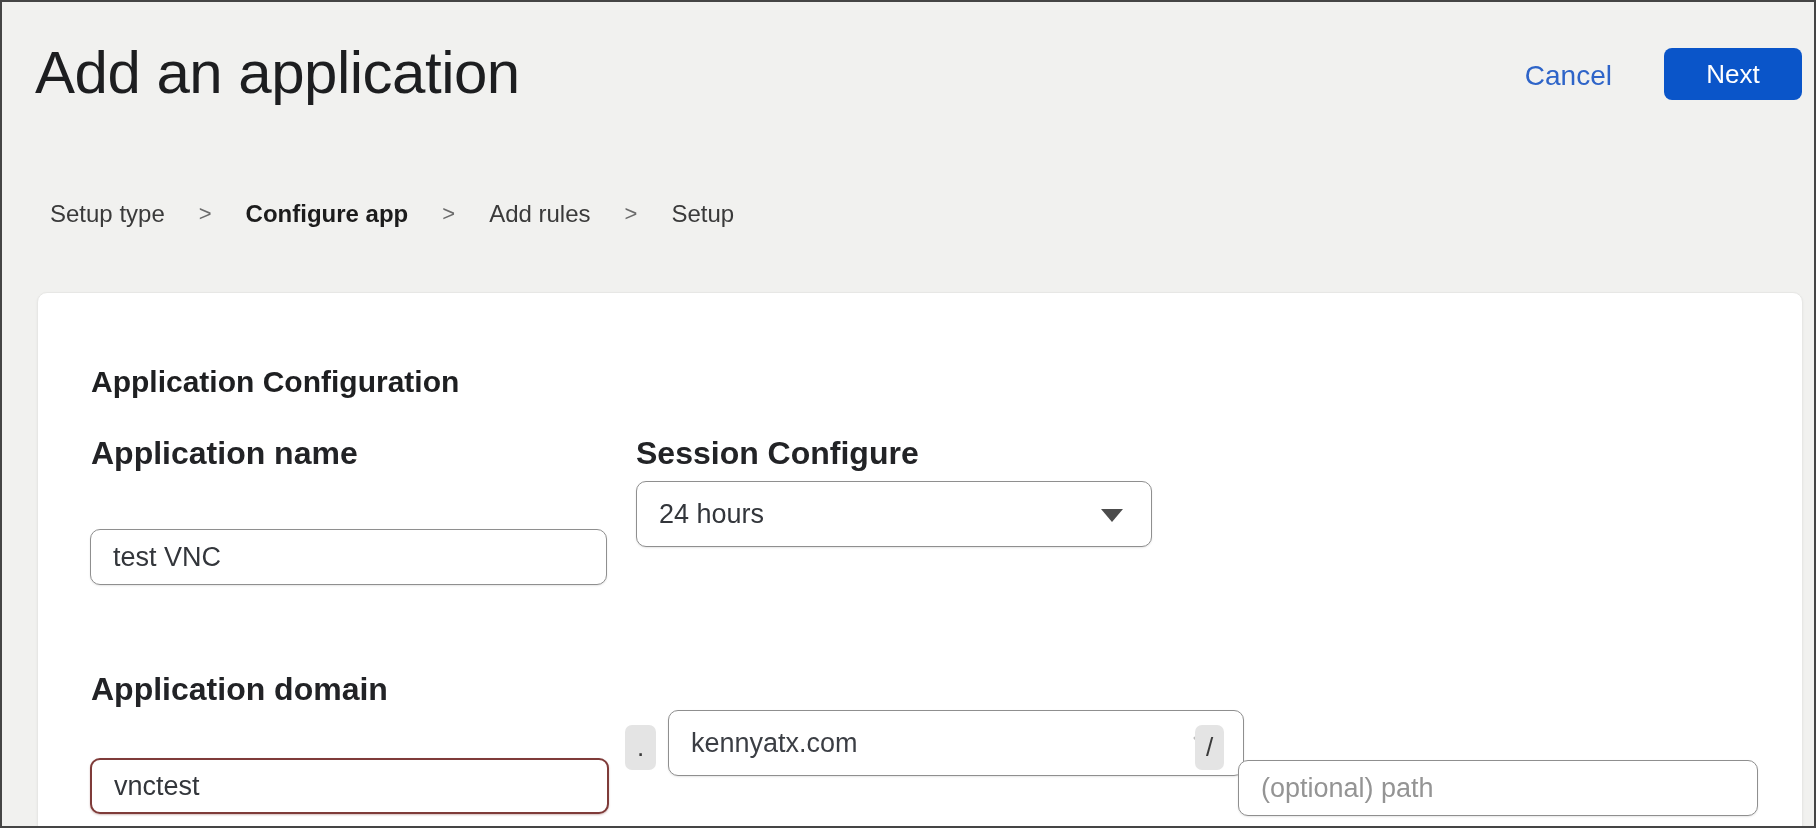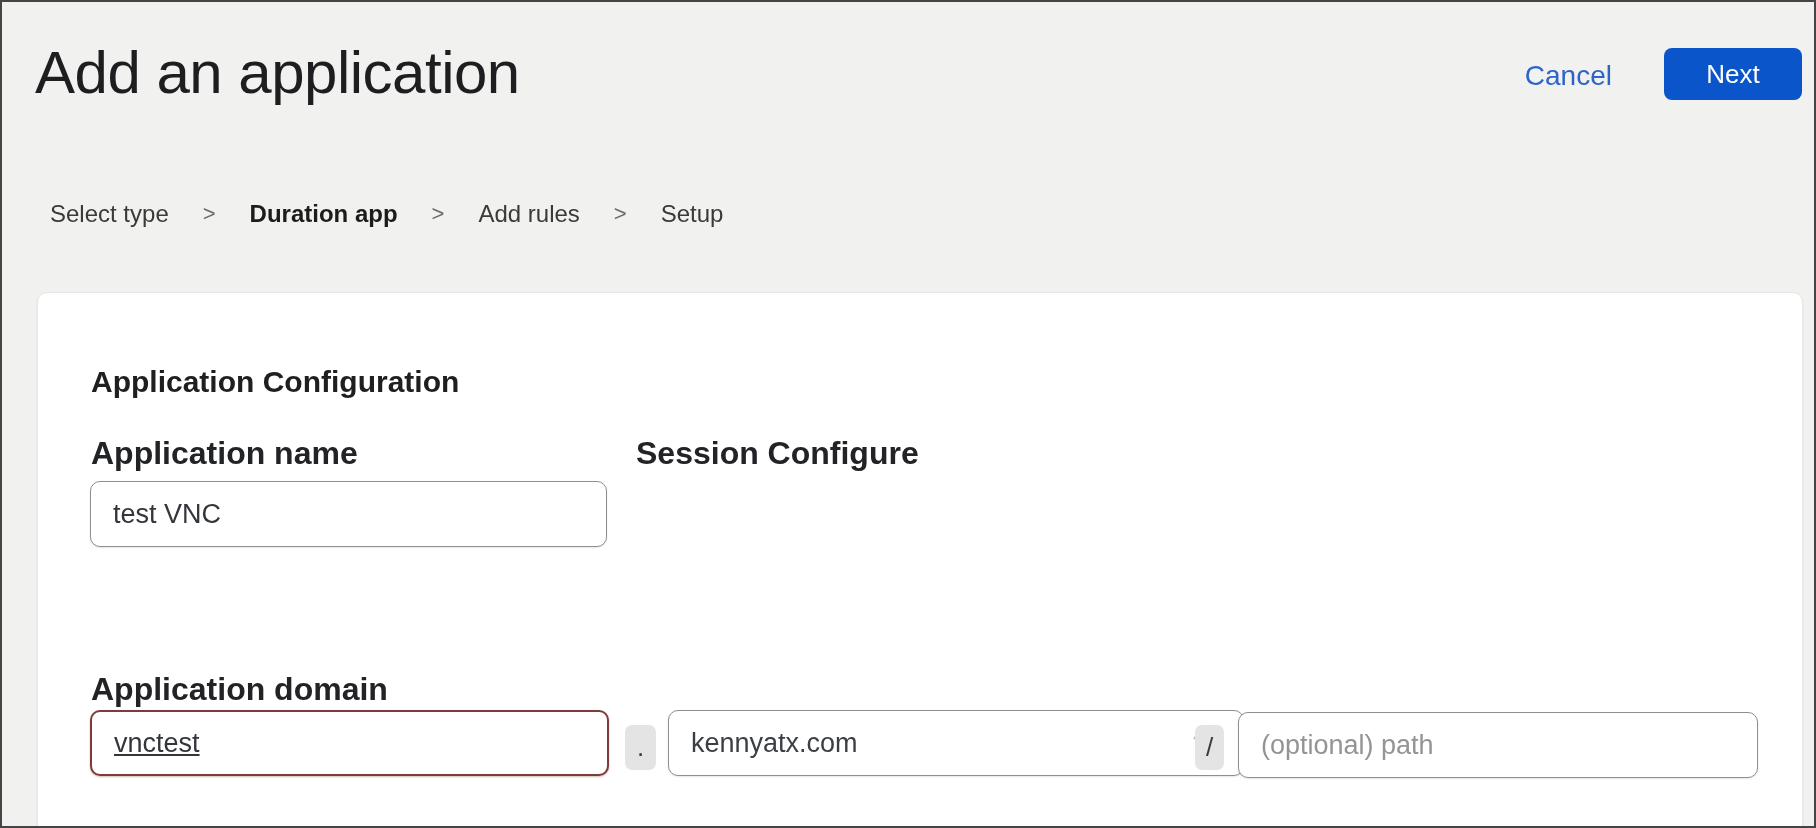--- a/index.html
+++ b/index.html
@@ -88,30 +88,31 @@
     font-size: 32px;
     font-weight: 700;
     color: #222326;
   }
   .label-app-name    { left: 53px;  top: 142px; }
   .label-session     { left: 598px; top: 142px; }
   .label-app-domain  { left: 53px;  top: 378px; }
 
   .text-input {
     position: absolute;
-    height: 66px;
+    height: 56px;
     border: 1px solid #8f8f8f;
     border-radius: 10px;
     background: #ffffff;
     font-family: "Liberation Sans", sans-serif;
     font-size: 27px;
     color: #33363b;
     padding: 0 22px;
     box-shadow: 0 1px 2px rgba(0,0,0,0.10);
     outline: none;
+    margin-top: 48px;
   }
   .text-input::placeholder { color: #949494; }
 
   .input-app-name { left: 52px; top: 188px; width: 517px; }
 
   .select-box {
     position: absolute;
     height: 66px;
     border: 1px solid #8f8f8f;
     border-radius: 10px;
@@ -135,21 +136,20 @@
     border-left: 11px solid transparent;
     border-right: 11px solid transparent;
     border-top: 13px solid #4c4c4c;
   }
 
   
   .input-subdomain {
     left: 52px; top: 417px; width: 519px;
     border: 2px solid #7f3b39;
     box-shadow: 0 1px 2px rgba(127,59,57,0.35);
-    text-decoration: underline;
   }
   .sep-chip {
     position: absolute;
     top: 432px;
     height: 45px;
     background: #e4e4e4;
     border-radius: 7px;
     display: flex;
     align-items: center;
     justify-content: center;
@@ -172,37 +172,41 @@
 </head>
 <body>
 
 <div class="viewport">
 
   <h1 class="page-title">Add an application</h1>
   <span class="cancel-link">Cancel</span>
   <button class="next-button">Next</button>
 
   <nav class="breadcrumb">
-    <span class="step">Select type</span>
+    <span class="step">Setup type</span>
     <span class="sep">&gt;</span>
-    <span class="step active">Duration app</span>
+    <span class="step active">Configure app</span>
     <span class="sep">&gt;</span>
     <span class="step">Add rules</span>
     <span class="sep">&gt;</span>
     <span class="step">Setup</span>
   </nav>
 
   <section class="card">
 
     <h2 class="section-title">Application Configuration</h2>
 
     <label class="field-label label-app-name">Application name</label>
     <input class="text-input input-app-name" type="text" value="test VNC" style="">
 
     <label class="field-label label-session">Session Configure</label>
+    <div class="select-box select-session">
+      <span>24 hours</span>
+      <span class="caret-down"></span>
+    </div>
 
     <label class="field-label label-app-domain">Application domain</label>
 
     <input class="text-input input-subdomain" type="text" value="vnctest" style="">
 
     <span class="sep-chip chip-dot">.</span>
 
     <div class="select-box select-domain">
       <span>kennyatx.com</span>
       <svg class="chevron-down" width="24" height="14" viewBox="0 0 24 14">

